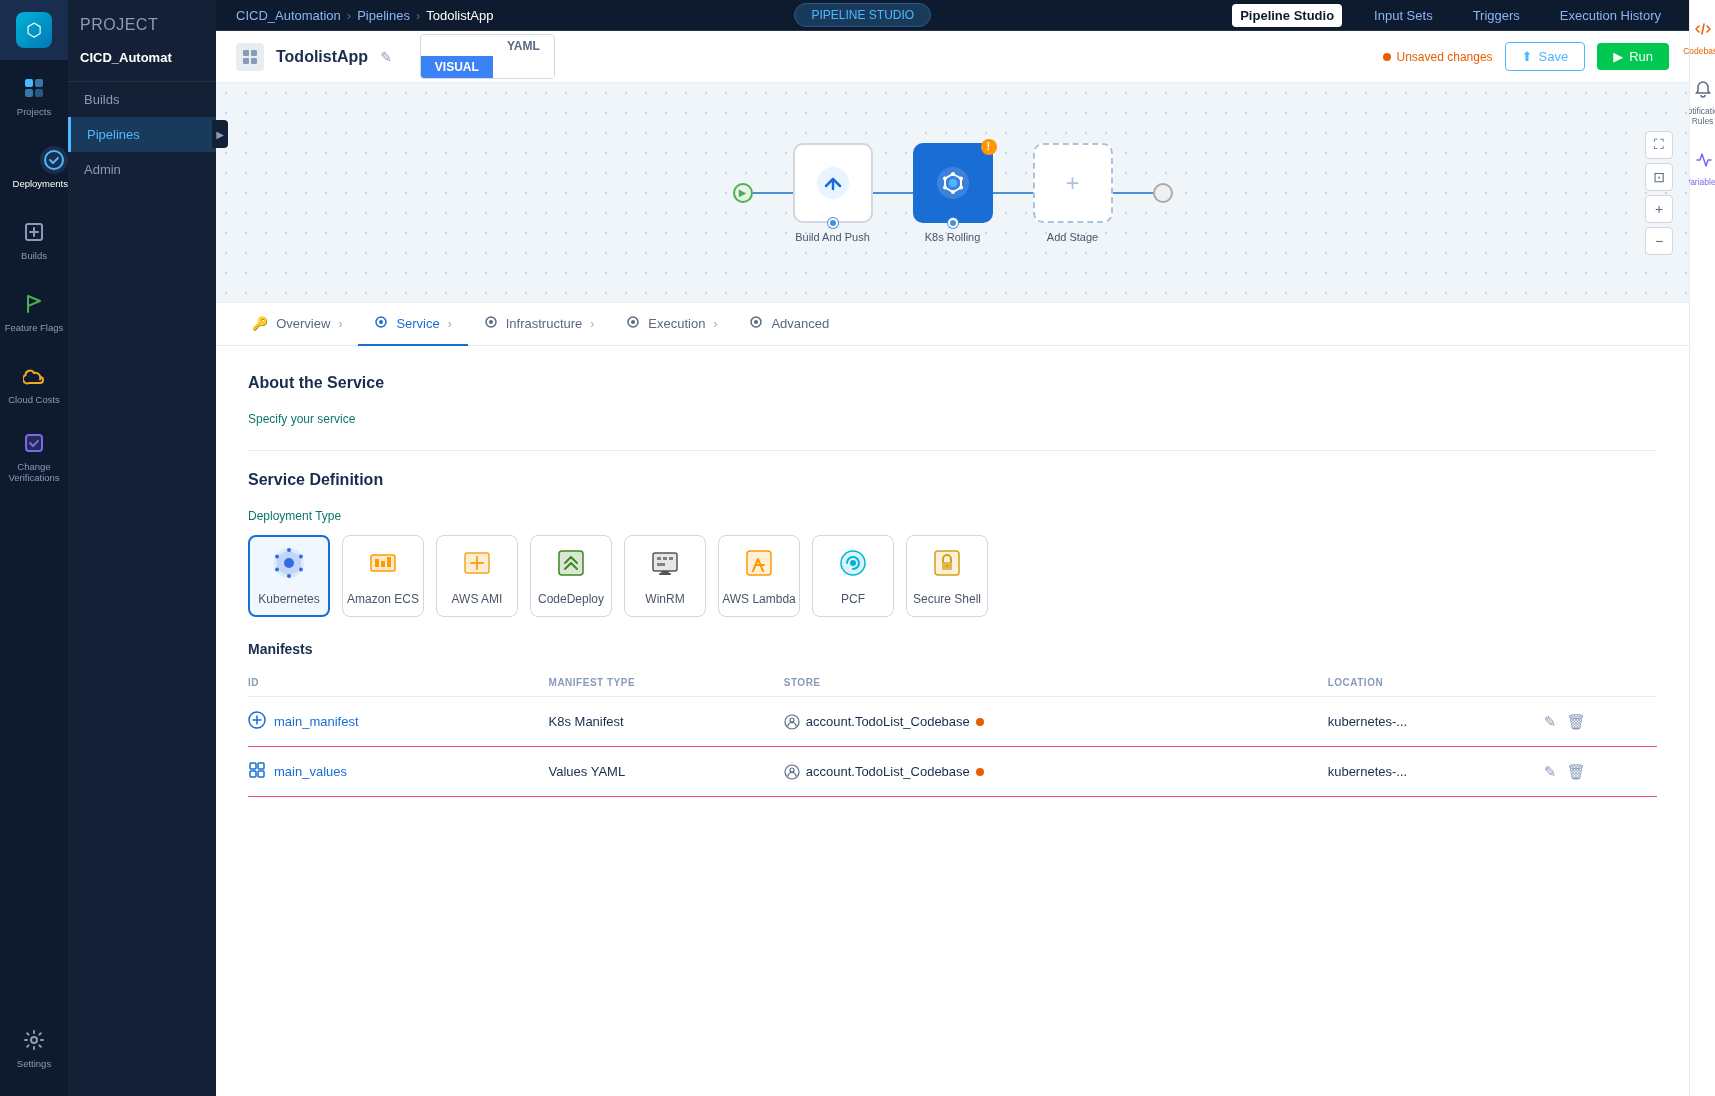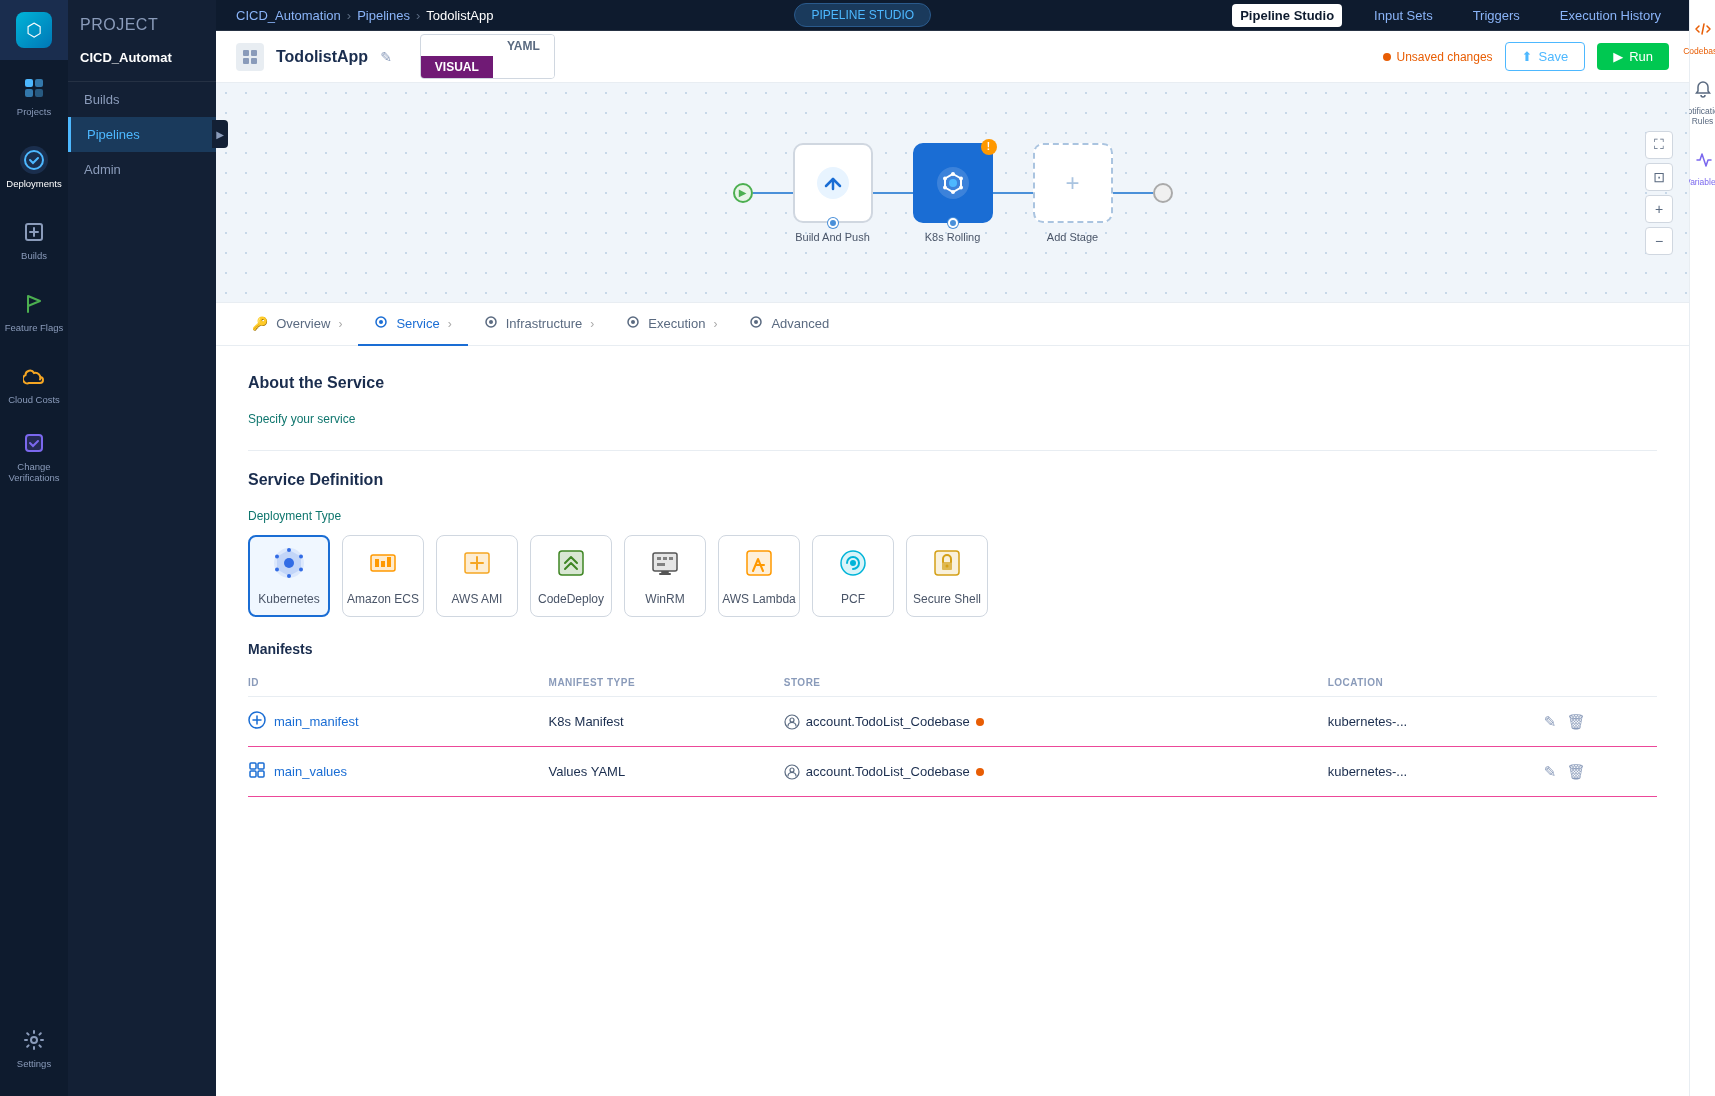--- a/index.html
+++ b/index.html
@@ -41,21 +41,21 @@
       display: flex;
       flex-direction: column;
       align-items: center;
       justify-content: center;
       cursor: pointer;
       color: #8a9bba;
       font-size: 10px;
       gap: 4px;
       transition: background 0.2s;
     }
-    .sidebar-nav-item.active { color: #fff; }
+    .sidebar-nav-item.active { color: #fff; align-items: flex-end; }
     .sidebar-nav-item .nav-icon {
       width: 28px;
       height: 28px;
       border-radius: 50%;
       display: flex;
       align-items: center;
       justify-content: center;
       font-size: 16px;
     }
     .sidebar-nav-item.active .nav-icon { background: rgba(100,160,255,0.15); }
@@ -220,21 +220,21 @@
     }
     .view-toggle-btn {
       padding: 4px 14px;
       font-size: 12px;
       font-weight: 600;
       cursor: pointer;
       color: #5a6a80;
       background: #fff;
     }
     .view-toggle-btn.active {
-      background: #701a75;
+      background: #3b82f6;
       color: #fff;
       margin-top: 21px;
     }
     .title-spacer { flex: 1; }
     .unsaved-badge {
       display: flex;
       align-items: center;
       gap: 6px;
       color: #e85d04;
       font-size: 12px;

